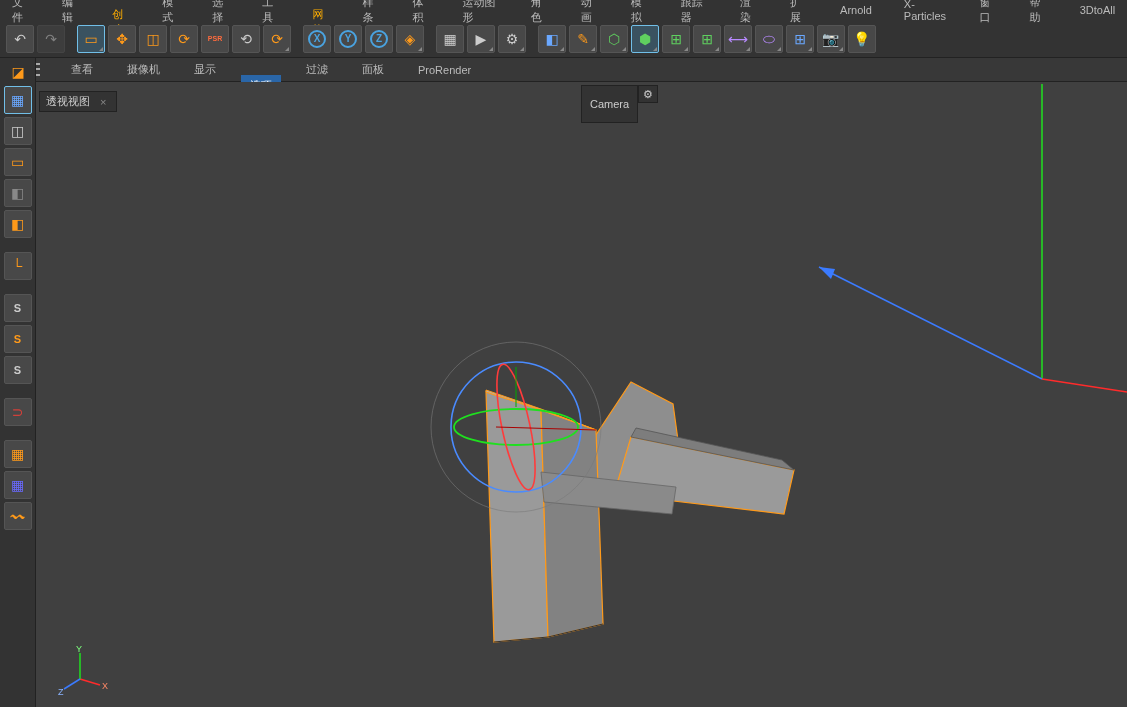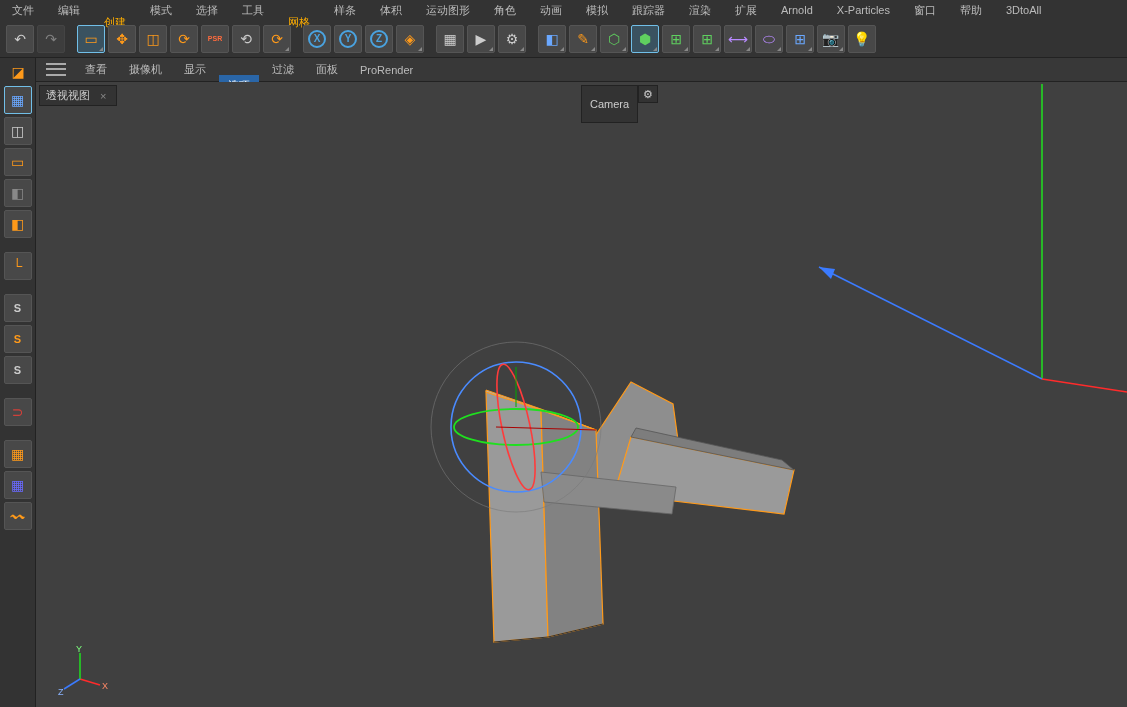--- a/index.html
+++ b/index.html
@@ -1,45 +1,45 @@
 <!DOCTYPE html>
 <html><head>
 <meta charset="utf-8">
 <style>
 * { margin:0; padding:0; box-sizing:border-box; font-family:Arial,"Microsoft YaHei",sans-serif; user-select:none; }
 body { width:1127px; height:707px; background:#333; color:#bbb; font-size:11px; overflow:hidden; position:relative; }
 
 
-#menubar { height:20px; background:#333; display:flex; align-items:center; padding:0 4px; gap:8px; }
+#menubar { height:20px; background:#333; display:flex; align-items:center; padding:0 4px; gap:16px; }
 #menubar .mi { padding:3px 8px; font-size:11px; color:#bbb; cursor:default; }
 #menubar .mi.hot { color:#ffae00;margin-top:24px; }
 
 
 #toolbar { height:38px; background:#333; display:flex; align-items:center; padding:2px 6px; gap:3px; border-bottom:1px solid #222; }
 .tbtn { width:28px; height:28px; border:1px solid #555; background:#484848; border-radius:2px; display:flex; align-items:center; justify-content:center; position:relative; }
 .tbtn.sel { border-color:#71bfe8; background:#3a5260; }
 .tsep { width:6px; }
 .tchev { position:absolute; right:1px; bottom:1px; width:0; height:0; border-left:4px solid transparent; border-bottom:4px solid #888; }
 
 
-#vphdr { height:24px; background:#383838; border-bottom:1px solid #222; display:flex; align-items:center; padding-left:46px; gap:4px;text-align:center; }
+#vphdr { height:24px; background:#383838; border-bottom:1px solid #222; display:flex; align-items:center; padding-left:20px; gap:16px;text-align:center; }
 #vphdr .hm { padding:3px 9px; font-size:11px; color:#bbb; }
 #vphdr .hm.hot { background:#2a66a8; color:#fff;margin-top:32px; }
 #vphdr .burger { width:20px; height:16px; display:flex; flex-direction:column; justify-content:space-around; margin-right:6px; }
 #vphdr .burger div { height:2px; background:#aaa; }
 
 
 #leftrail { position:absolute; left:0; top:58px; width:36px; bottom:0; background:#333; border-right:1px solid #222; display:flex; flex-direction:column; align-items:center; padding-top:28px; gap:3px; }
 .lbtn { width:28px; height:28px; border:1px solid #555; background:#484848; border-radius:2px; display:flex; align-items:center; justify-content:center; position:relative; }
 .lbtn.sel { border-color:#71bfe8; }
 .lgap { height:8px; }
 
 
 #viewport { position:absolute; left:36px; top:82px; right:0; bottom:0; background:#404040; overflow:hidden; }
-#vplabel { position:absolute; left:3px; top:3px; background:#333; border:1px solid #222; padding:2px 10px 2px 6px; font-size:11px; color:#ccc; display:flex; align-items:center; }
+#vplabel { position:absolute; left:3px; top:9px; background:#333; border:1px solid #222; padding:2px 10px 2px 6px; font-size:11px; color:#ccc; display:flex; align-items:center; }
 #vplabel .x { margin-left:10px; color:#888; }
 #camlbl { position:absolute; left:545px; top:3px; background:#333; border:1px solid #222; padding:12px 8px; font-size:11px; color:#ccc; }
 #camcfg { position:absolute; left:602px; top:3px; width:20px; height:18px; background:#333; border:1px solid #222; display:flex; align-items:center; justify-content:center; }
 
 
 #scene { position:absolute; inset:0; }
 
 
 .ico { font-size:14px; color:#ccc; line-height:1; }
 .ico.or { color:#ff9a1a; }

